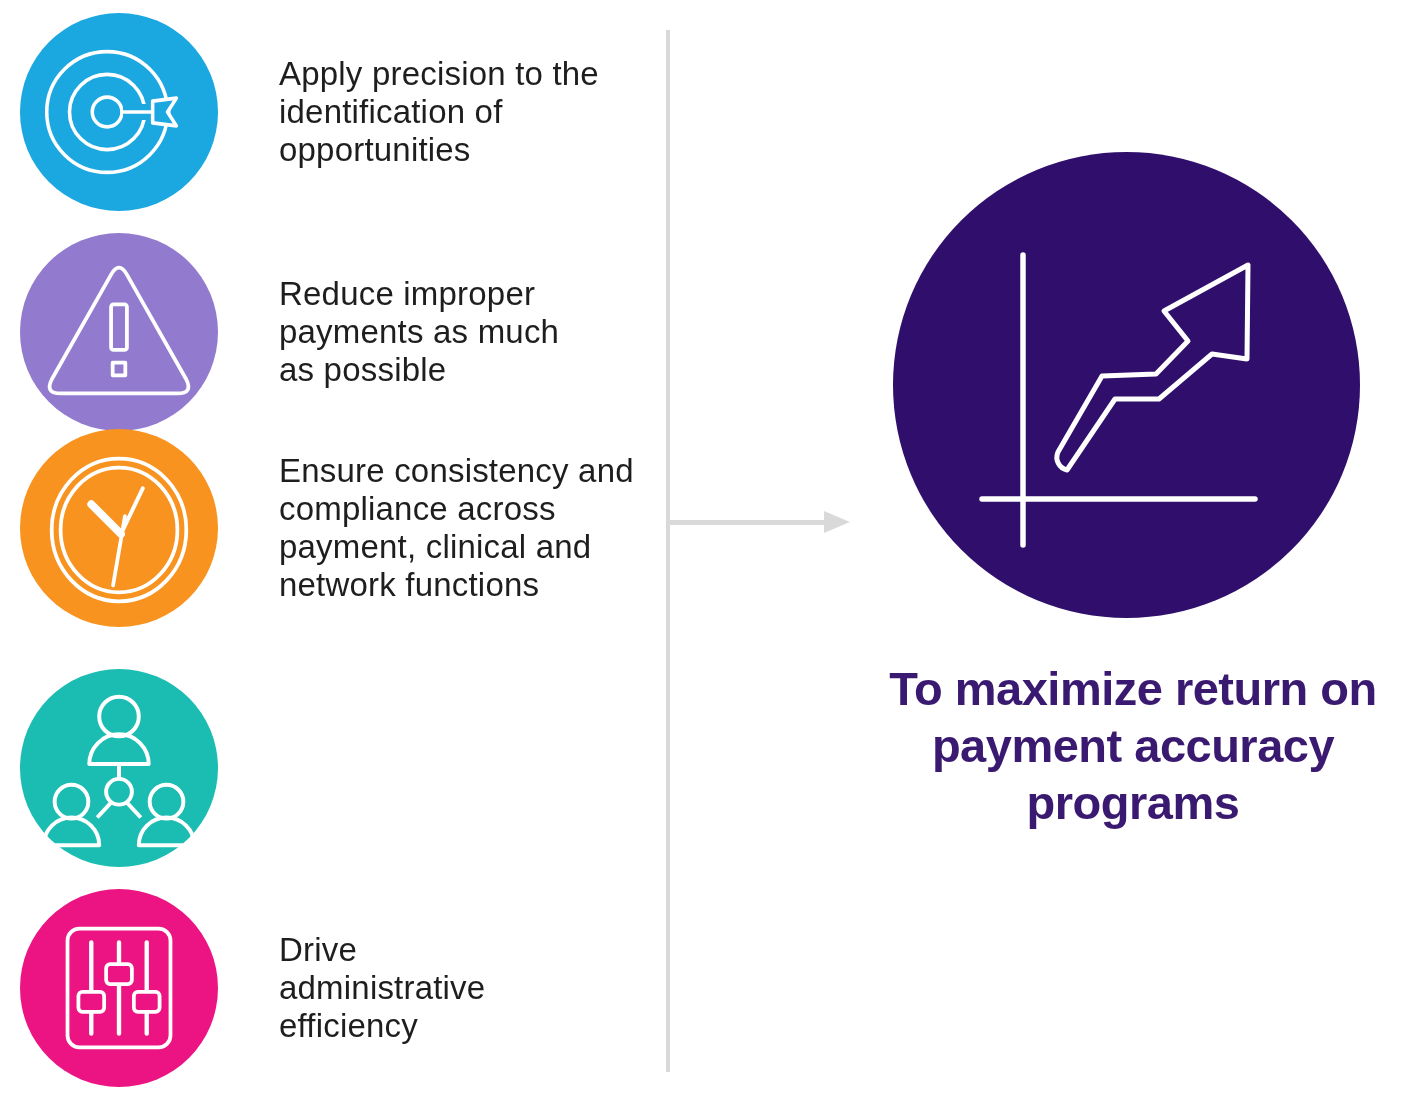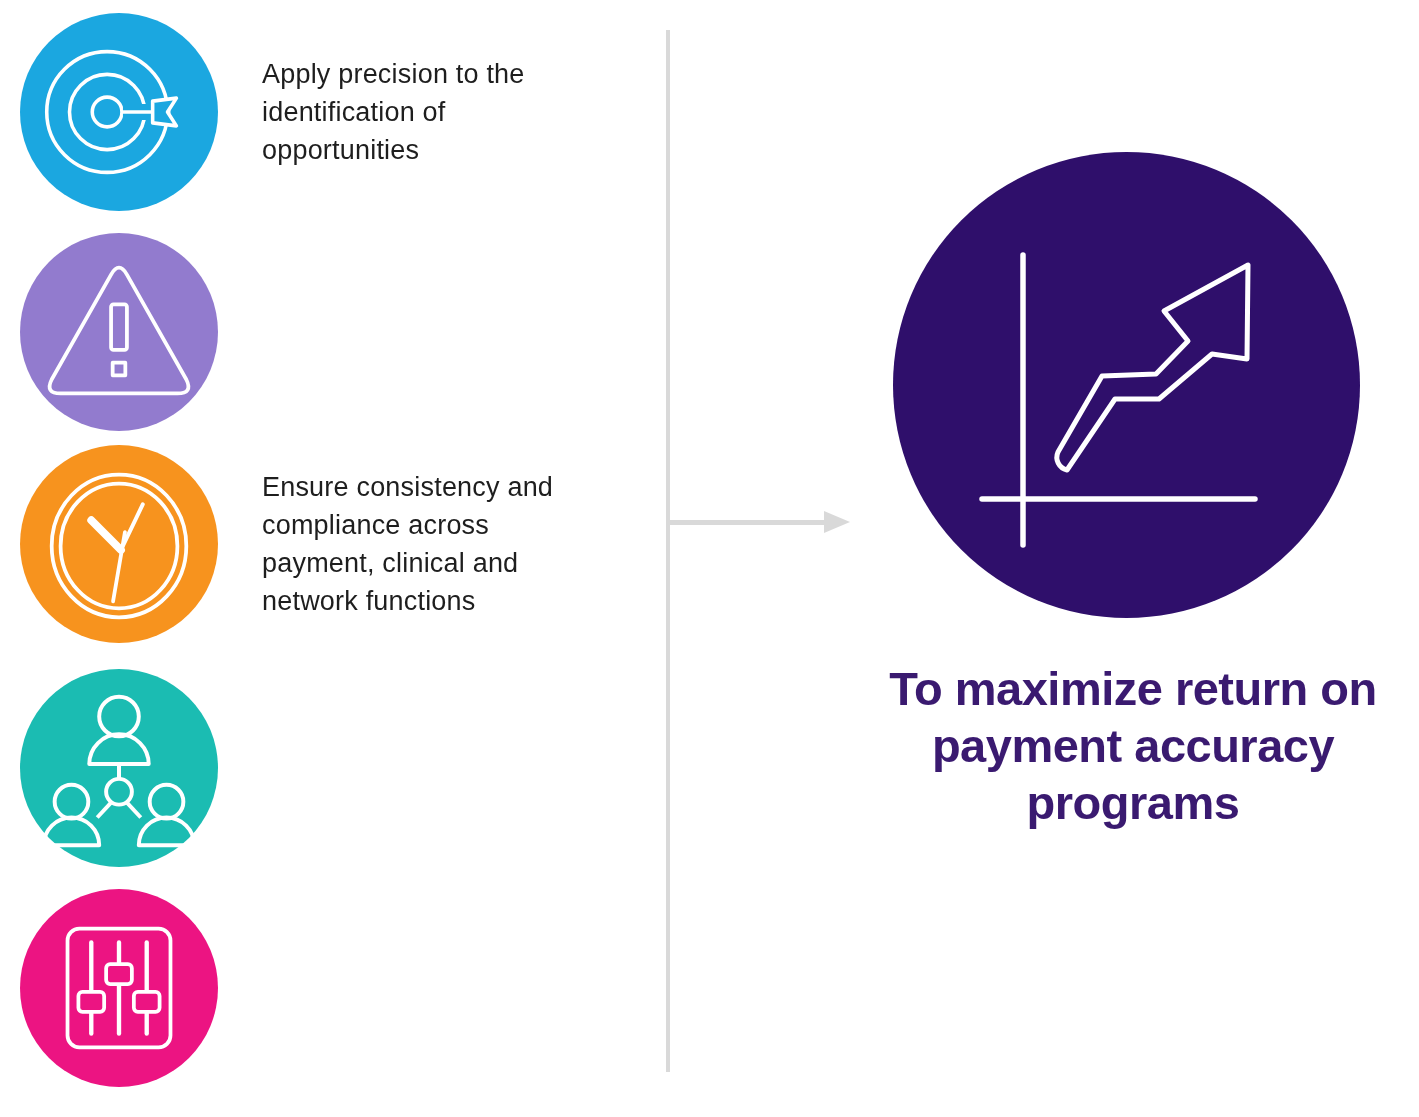--- a/index.html
+++ b/index.html
@@ -7,22 +7,22 @@
     width:1419px;height:1117px;background:#ffffff;position:relative;
     font-family:"Liberation Sans", sans-serif;overflow:hidden;
   }
   .row{position:absolute;left:20px;height:200px;display:flex;align-items:center;}
   .circle{
     width:198px;height:198px;border-radius:50%;flex:0 0 auto;
     display:flex;align-items:center;justify-content:center;
   }
   .circle svg{width:198px;height:198px;display:block;}
   .goal-label{
-    margin-left:44px;width:380px;
-    font-size:27px;line-height:38px;color:#1e1e1e;
+    margin-left:61px;width:380px;
+    font-size:33px;line-height:38px;color:#1e1e1e;
     white-space:pre-line;letter-spacing:0.2px;
   }
   .divider{position:absolute;left:666px;top:30px;width:4px;height:1042px;background:#d9d9d9;}
   .arrow-line{position:absolute;left:670px;top:520px;width:154px;height:5px;background:#d9d9d9;}
   .arrow-head{
     position:absolute;left:824px;top:511px;width:0;height:0;
     border-left:26px solid #d9d9d9;border-top:11.5px solid transparent;border-bottom:11.5px solid transparent;
   }
   .big-circle{
     position:absolute;left:893px;top:152px;width:467px;height:466px;border-radius:50%;
@@ -59,23 +59,26 @@
 <div class="row" style="top:232px">
   <div class="circle" style="background-color: rgb(146, 123, 206); color: rgb(146, 123, 206);">
     <svg viewBox="0 0 100 100">
       <g fill="none" stroke="#ffffff" stroke-width="1.9" stroke-linejoin="round">
         <path d="M46,21 Q50,14 54,21 L84,74 Q87.5,81 79.5,81 L20.5,81 Q12.5,81 16,74 Z"></path>
         <rect x="46" y="36" width="8" height="23" rx="1.2"></rect>
         <rect x="46.8" y="65.5" width="6.4" height="6.4"></rect>
       </g>
     </svg>
   </div>
+  <div class="goal-label">Reduce improper
+payments as much
+as possible</div>
 </div>
 
-<div class="row" style="top:444px">
+<div class="row" style="top:428px">
   <div class="circle" style="background-color: rgb(247, 147, 30); color: rgb(247, 147, 30);">
     <svg viewBox="0 0 100 100">
       <g fill="none" stroke="#ffffff">
         <ellipse cx="50" cy="51" rx="34" ry="36" stroke-width="1.9"></ellipse>
         <ellipse cx="50" cy="51" rx="29.5" ry="31.5" stroke-width="1.9"></ellipse>
         <line x1="51" y1="53" x2="36" y2="38" stroke-width="4" stroke-linecap="round"></line>
         <line x1="51" y1="53" x2="62" y2="30" stroke-width="2" stroke-linecap="round"></line>
         <line x1="53" y1="44" x2="47" y2="79" stroke-width="1.9" stroke-linecap="round"></line>
       </g>
     </svg>
@@ -114,20 +117,23 @@
         <line x1="50" y1="27" x2="50" y2="73"></line>
         <line x1="64" y1="27" x2="64" y2="73"></line>
       </g>
       <g fill="currentColor" stroke="#ffffff" stroke-width="1.9">
         <rect x="29.5" y="52" width="13" height="10" rx="2"></rect>
         <rect x="43.5" y="38" width="13" height="10" rx="2"></rect>
         <rect x="57.5" y="52" width="13" height="10" rx="2"></rect>
       </g>
     </svg>
   </div>
+  <div class="goal-label">Drive
+administrative
+efficiency</div>
 </div>
 
 <div class="divider"></div>
 <div class="arrow-line"></div>
 <div class="arrow-head"></div>
 
 <div class="big-circle" style="background-color: rgb(47, 15, 107); color: rgb(47, 15, 107);">
   <svg viewBox="0 0 460 460">
     <g fill="none" stroke="#ffffff" stroke-width="5.5" stroke-linecap="round">
       <line x1="126" y1="100" x2="126" y2="390"></line>

